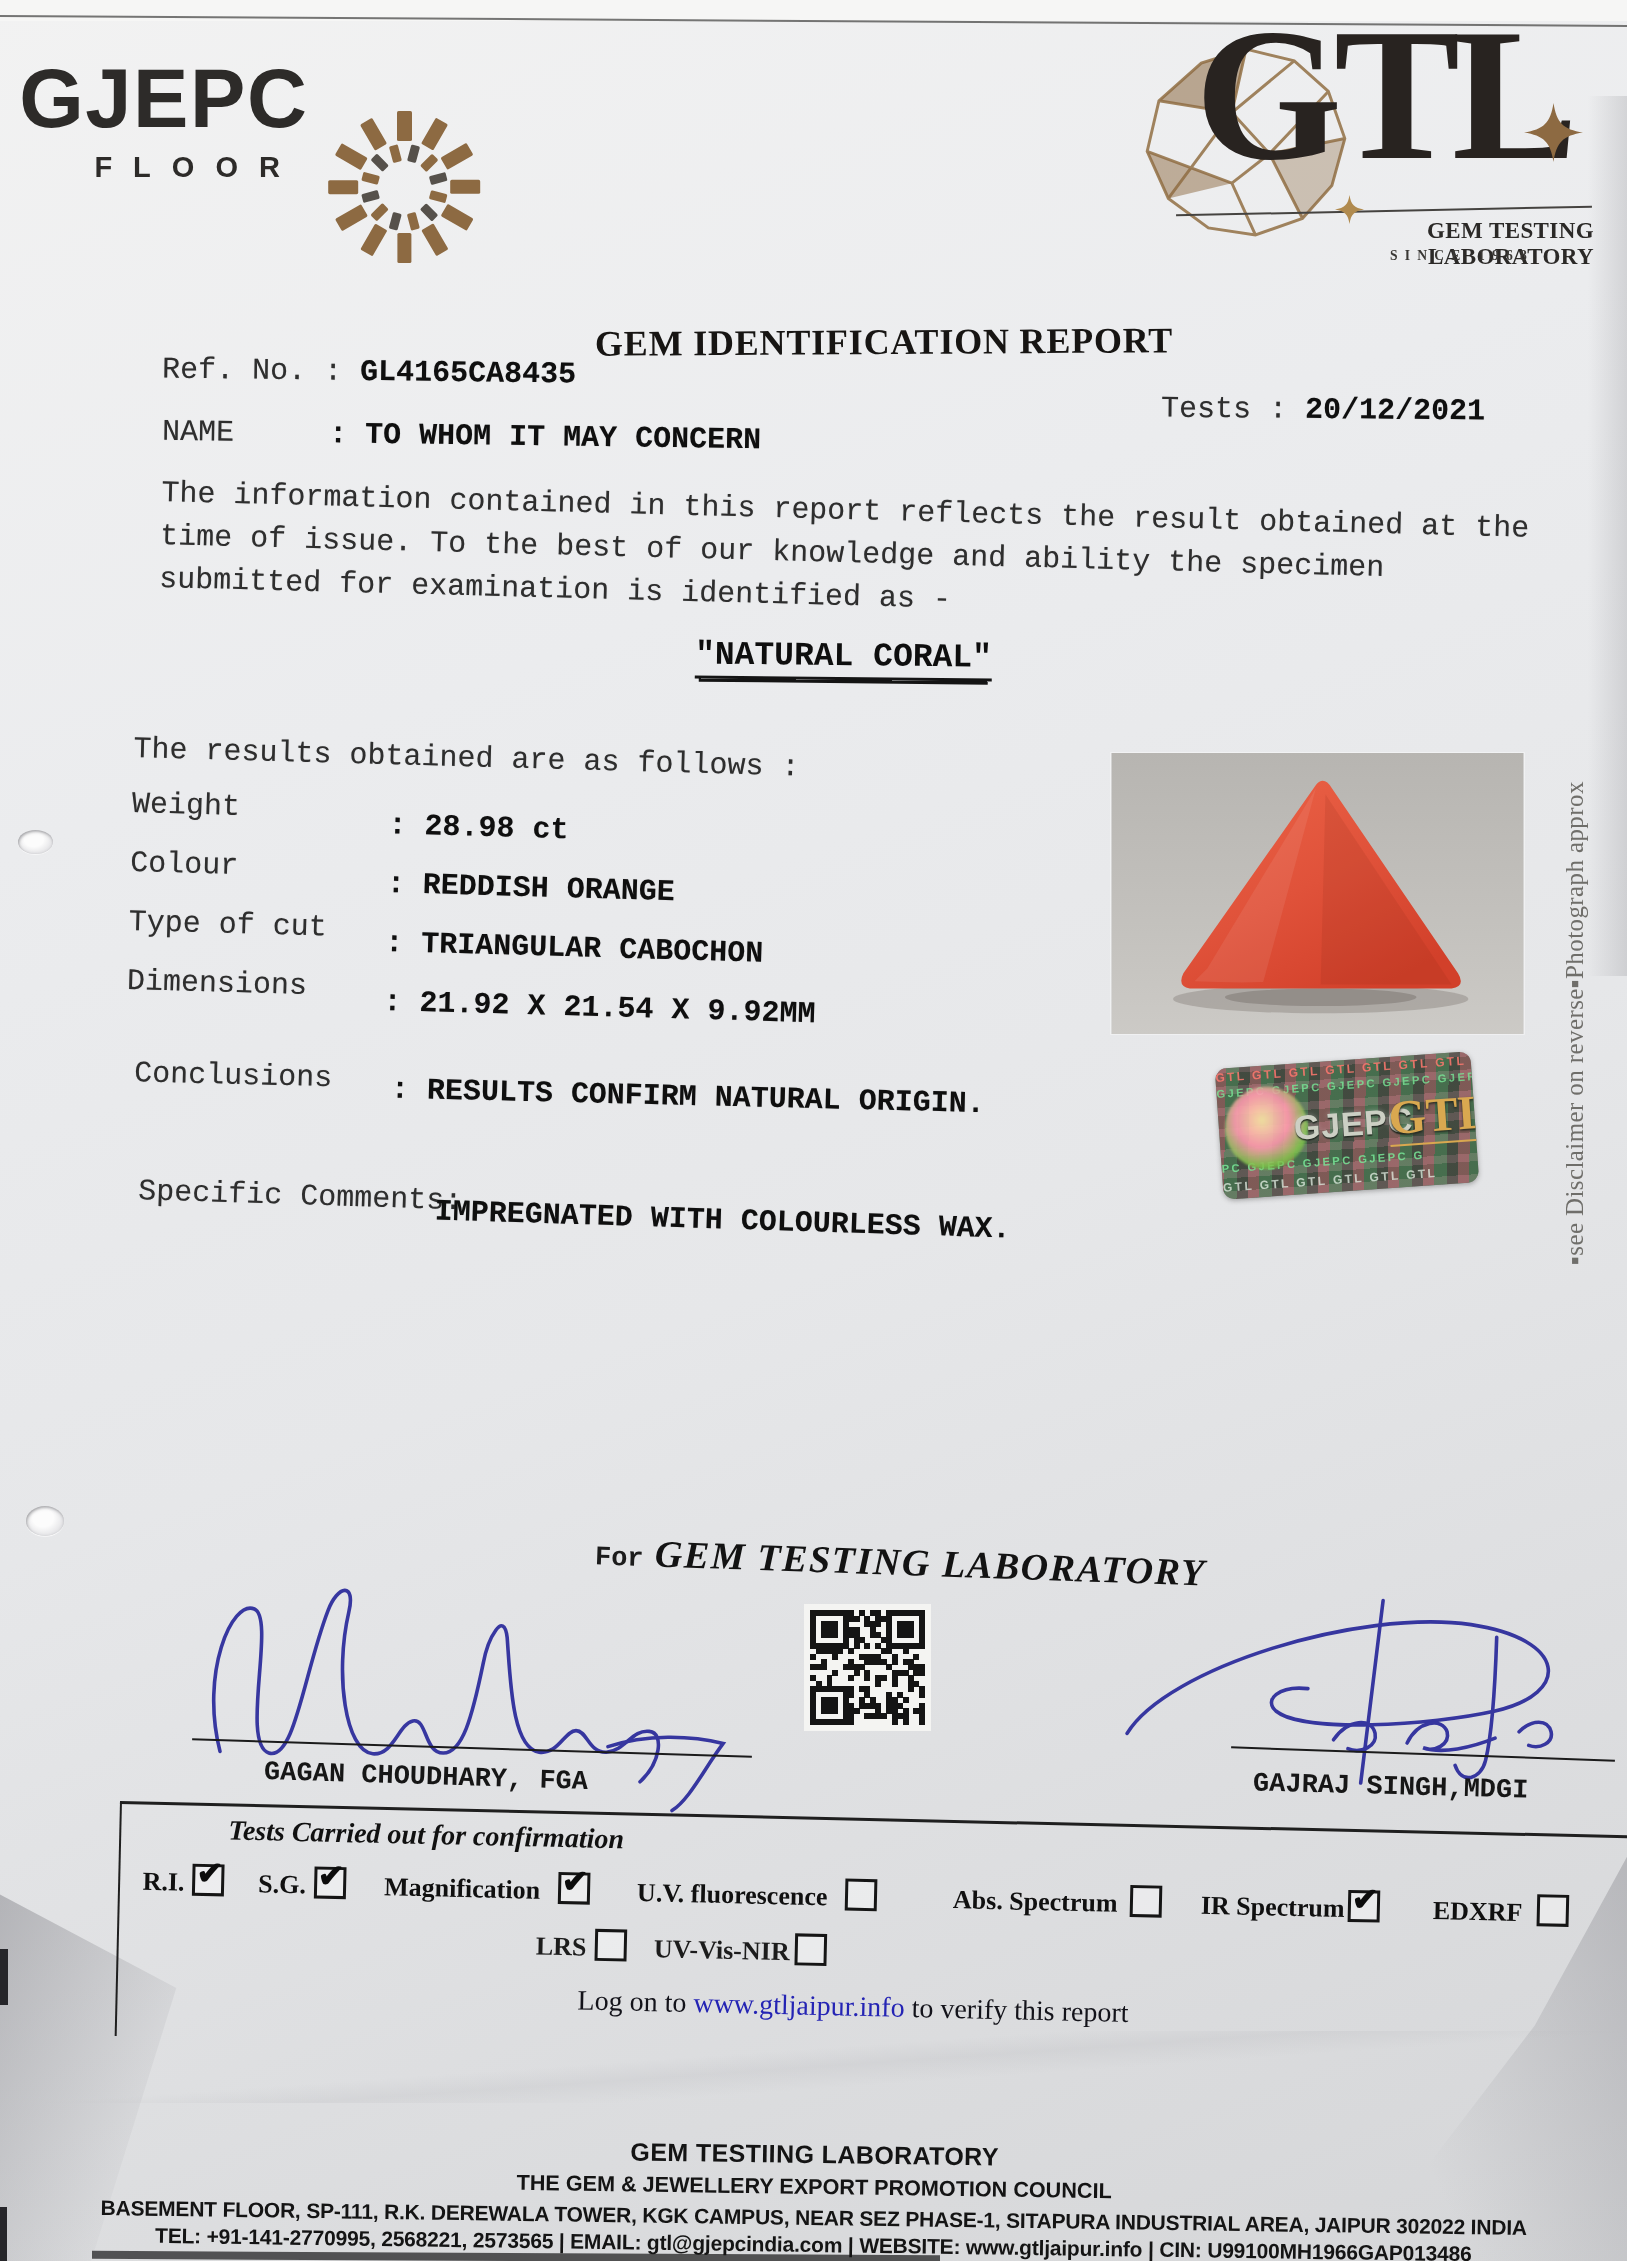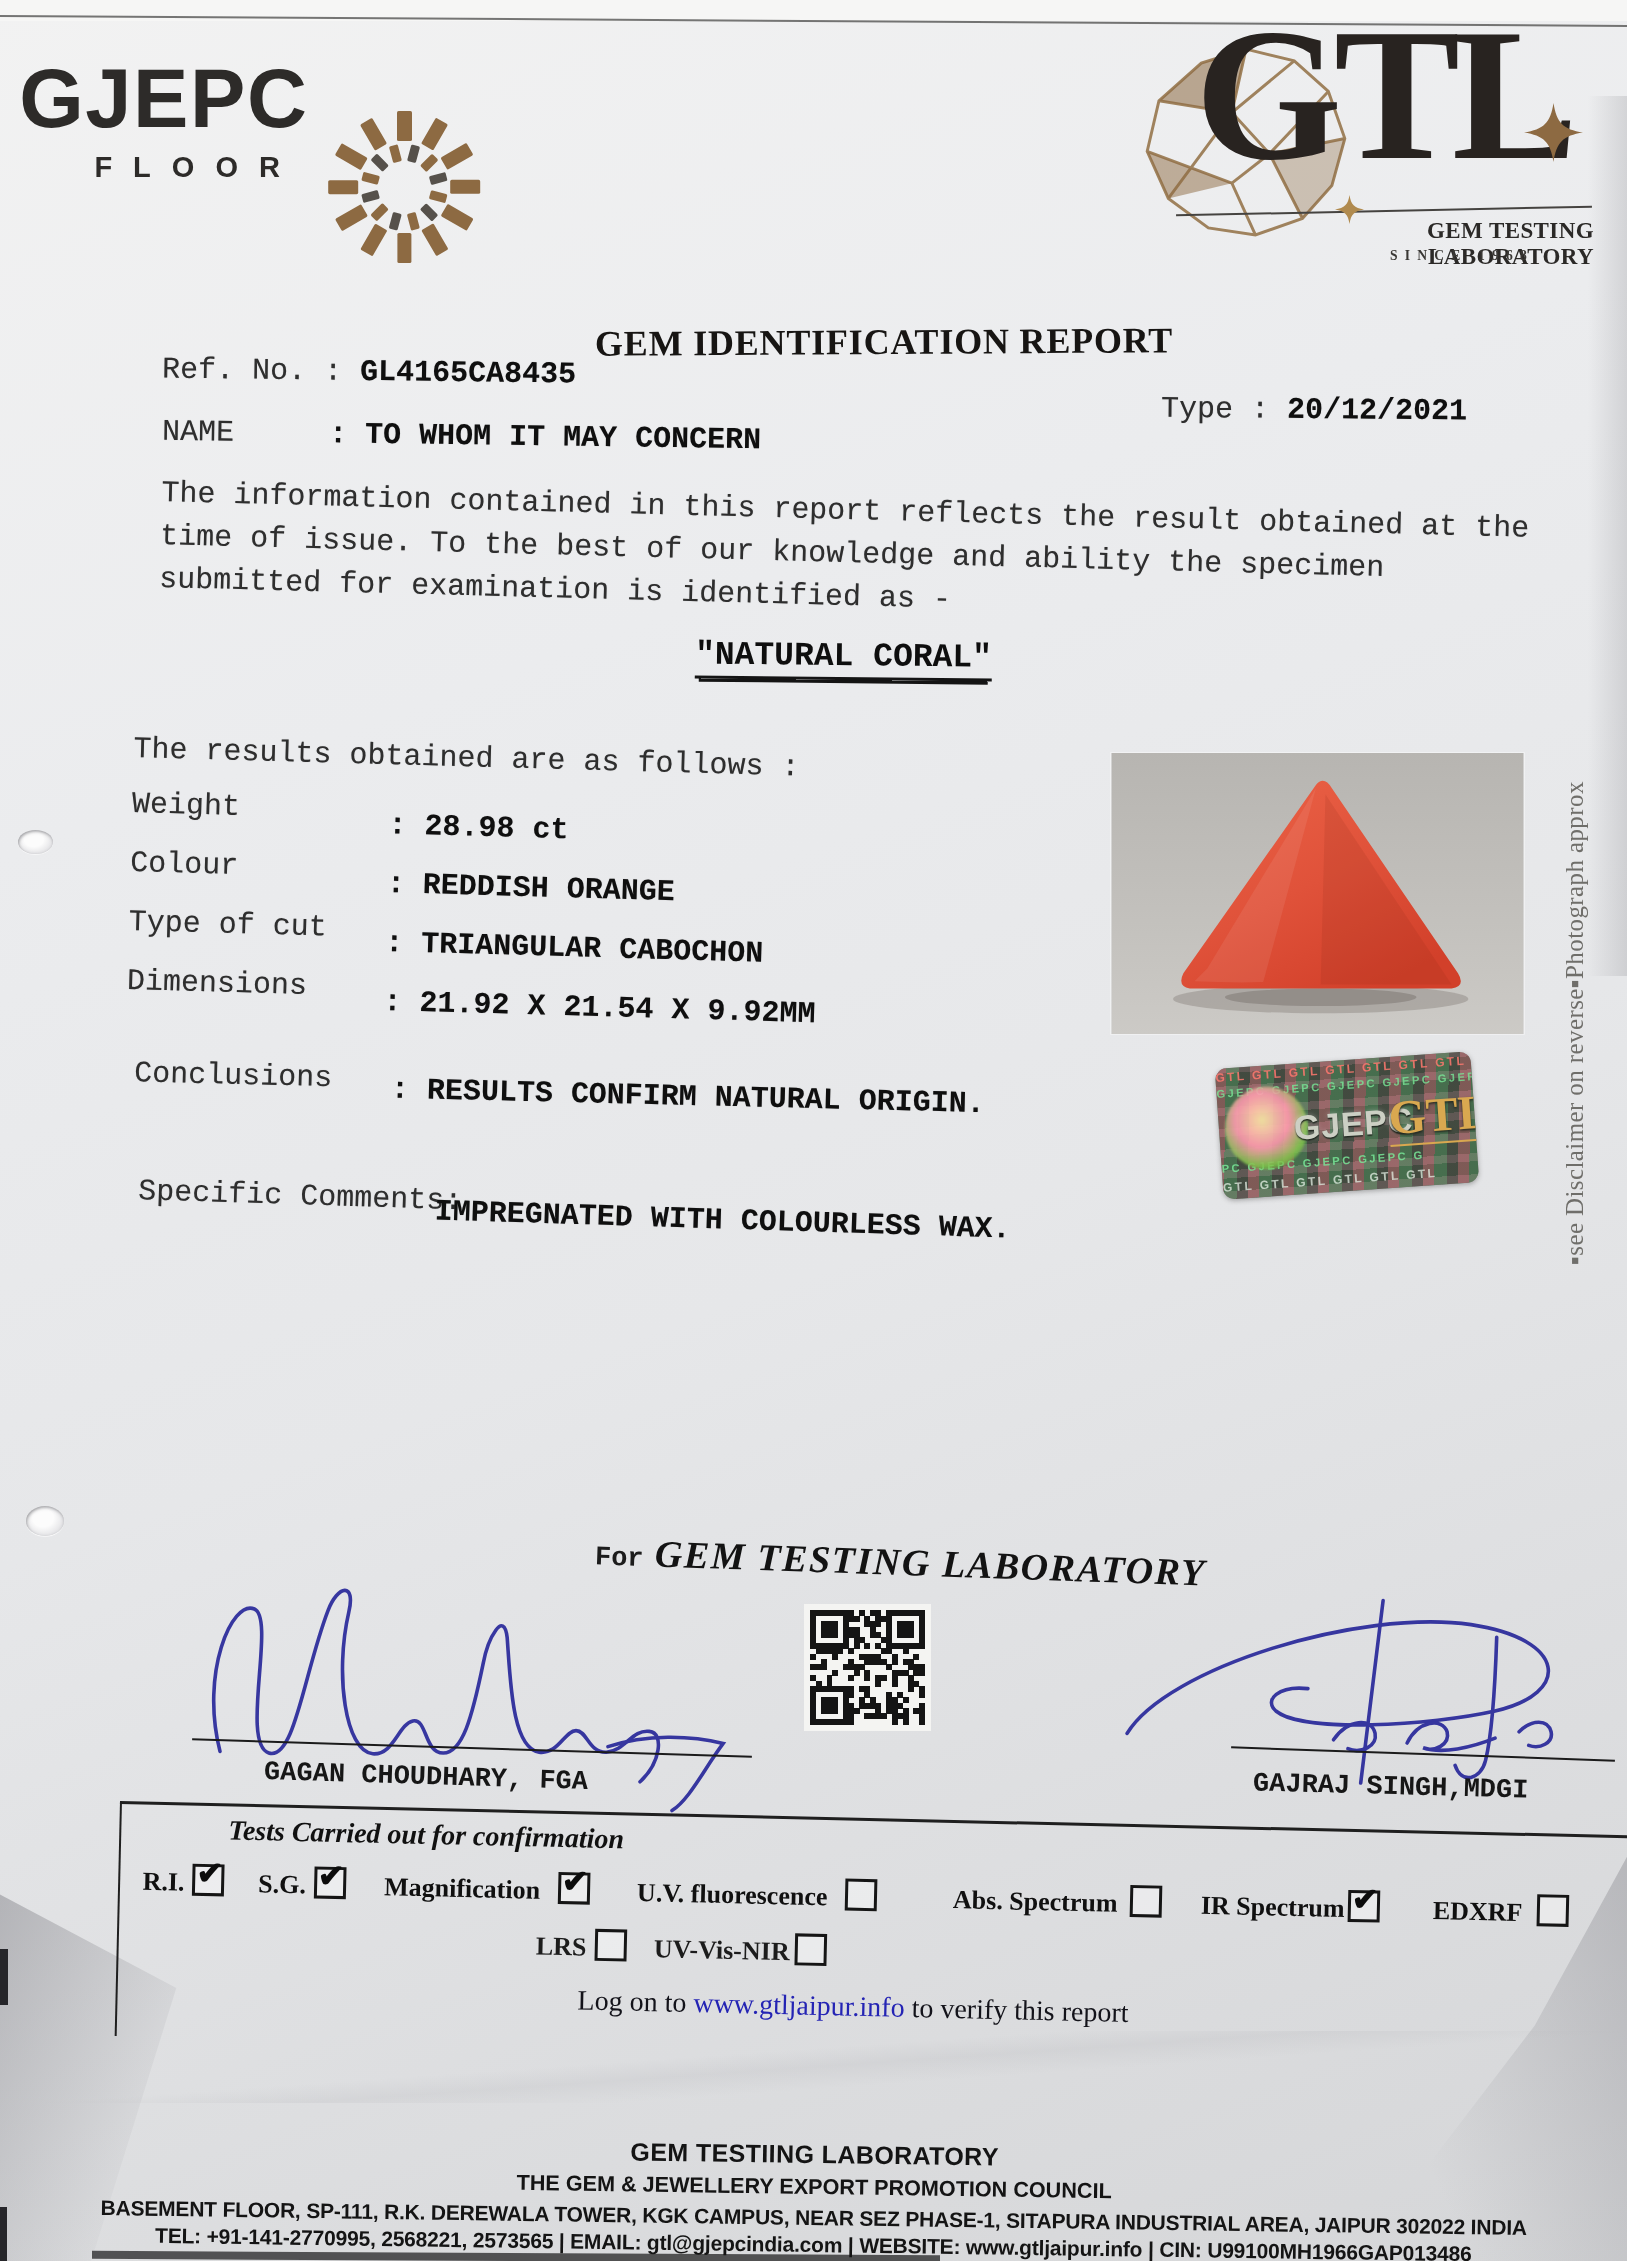--- a/index.html
+++ b/index.html
@@ -196,21 +196,21 @@
     <div class="gtl-since">SINCE 1968</div>
   </div>
 
   <div class="title serif">GEM IDENTIFICATION REPORT</div>
 
   <div class="ref-row mono tw">
     <span>Ref. No. :</span>
     <b>GL4165CA8435</b>
   </div>
   <div class="date-row mono tw">
-    <span>Type :</span>
+    <span>Tests :</span>
     <b>20/12/2021</b>
   </div>
   <div class="name-row mono tw">
     <span>NAME</span>
     <b class="val">: TO WHOM IT MAY CONCERN</b>
   </div>
 
   <div class="intro mono tw">The information contained in this report reflects the result obtained at the time of issue. To the best of our knowledge and ability the specimen submitted for examination is identified as -</div>
 
   <div class="ident mono">

